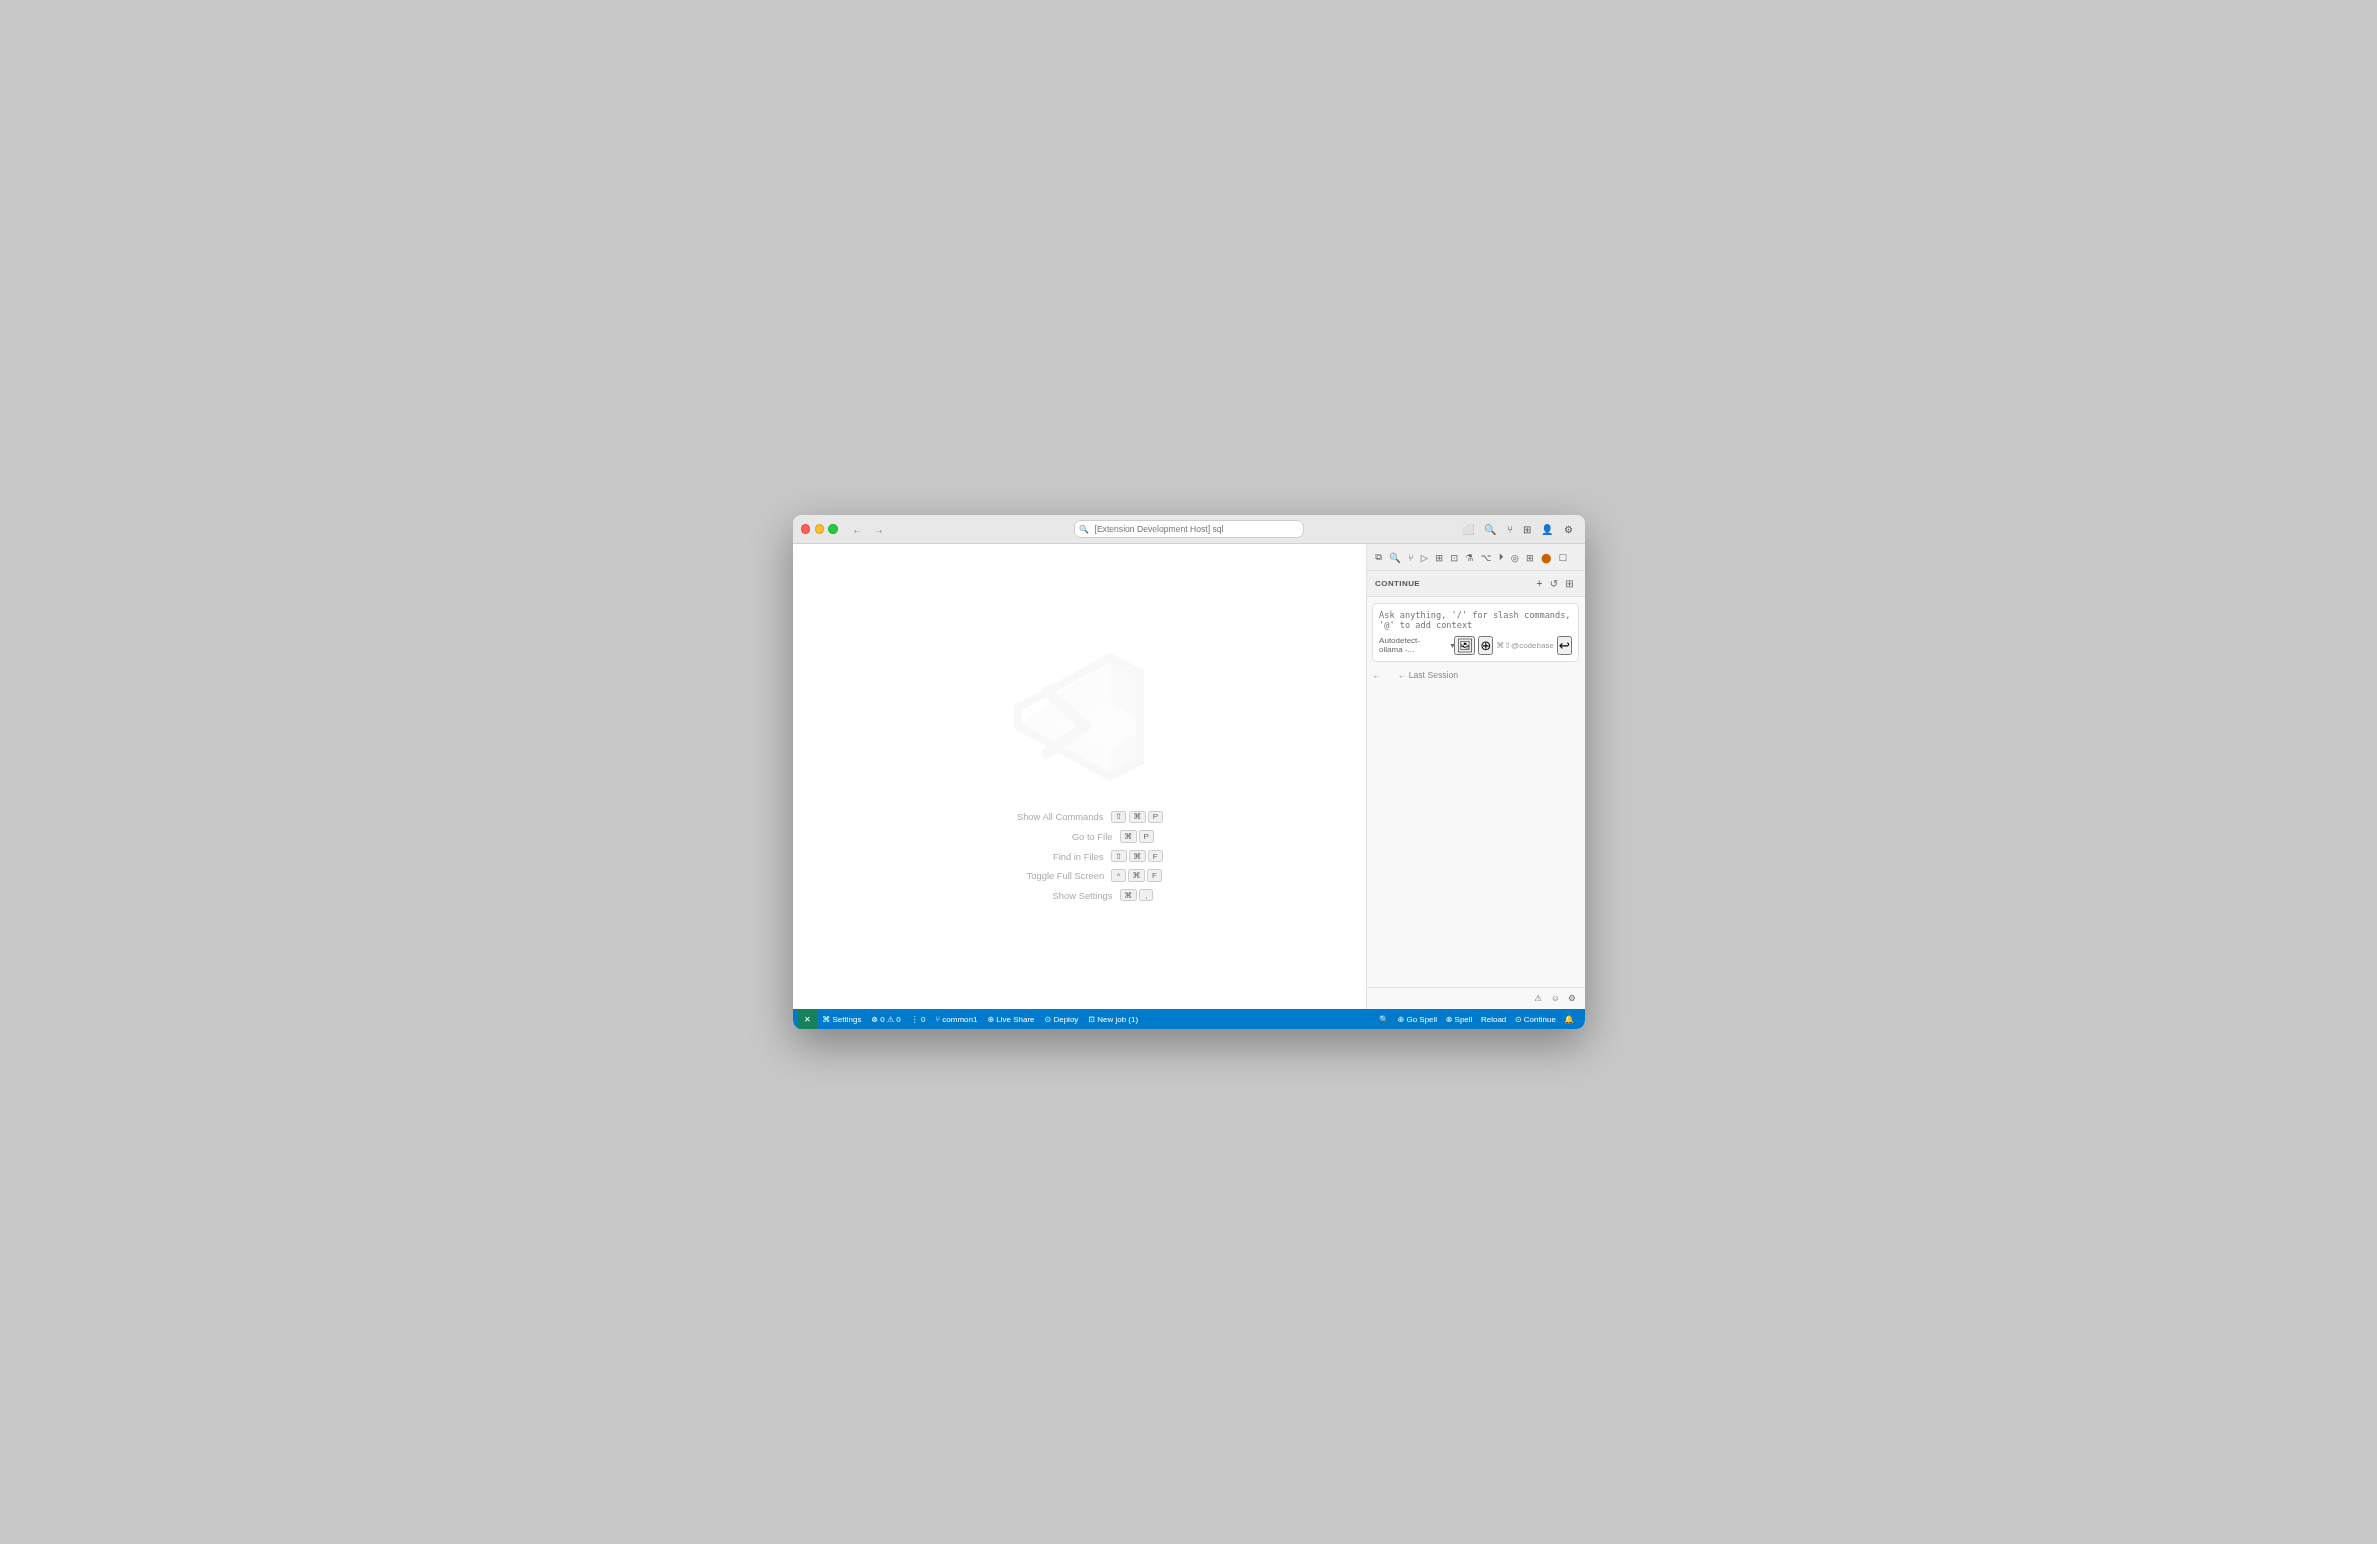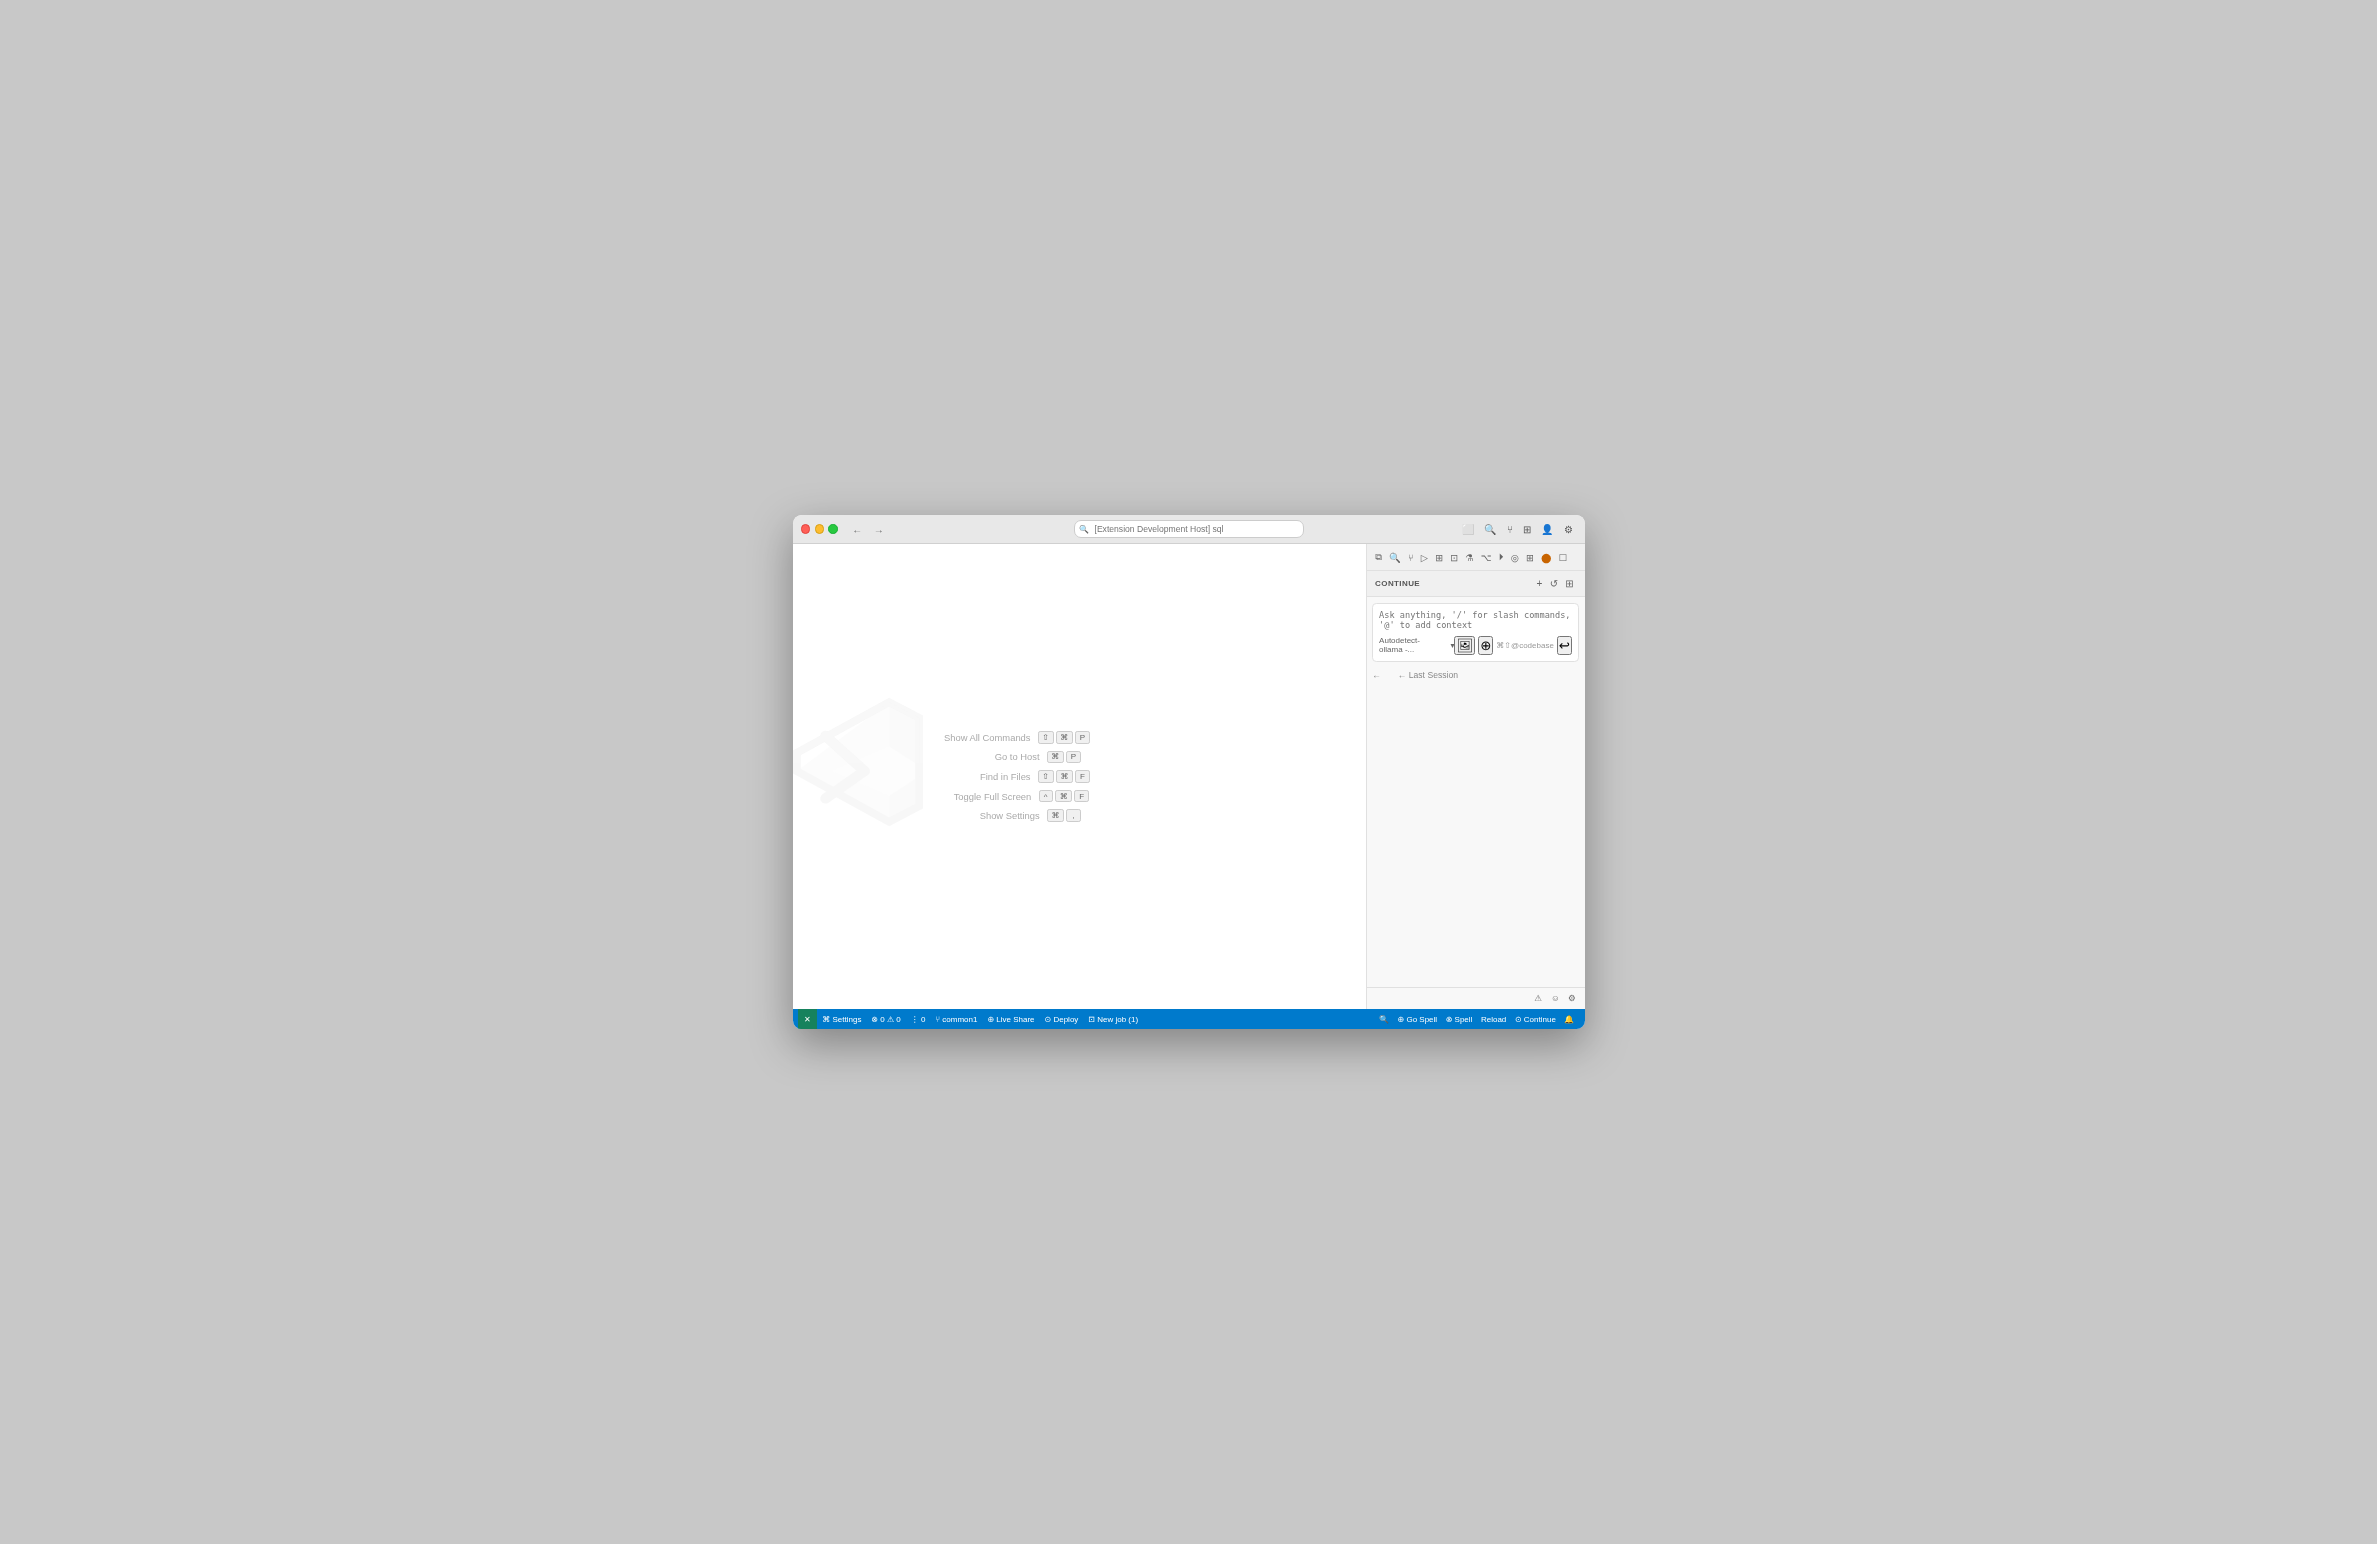--- a/index.html
+++ b/index.html
@@ -102,22 +102,23 @@
       display: flex;
       flex: 1;
       overflow: hidden;
     }
 
     
     .editor-area {
       flex: 1;
       background: #ffffff;
       display: flex;
-      align-items: center;
-      justify-content: flex-start;
+      flex-direction: column;
+      align-items: center;
+      justify-content: center;
       position: relative;
     }
     .vscode-logo {
       width: 130px;
       height: 130px;
       margin-bottom: 29px;
       opacity: 0.12;
     }
     .shortcuts-list {
       display: flex;
@@ -376,21 +377,21 @@
       <div class="shortcuts-list">
         <div class="shortcut-row">
           <span class="shortcut-label">Show All Commands</span>
           <div class="shortcut-keys">
             <kbd class="kbd">⇧</kbd>
             <kbd class="kbd">⌘</kbd>
             <kbd class="kbd">P</kbd>
           </div>
         </div>
         <div class="shortcut-row">
-          <span class="shortcut-label">Go to Host</span>
+          <span class="shortcut-label">Go to File</span>
           <div class="shortcut-keys">
             <kbd class="kbd">⌘</kbd>
             <kbd class="kbd">P</kbd>
           </div>
         </div>
         <div class="shortcut-row">
           <span class="shortcut-label">Find in Files</span>
           <div class="shortcut-keys">
             <kbd class="kbd">⇧</kbd>
             <kbd class="kbd">⌘</kbd>

